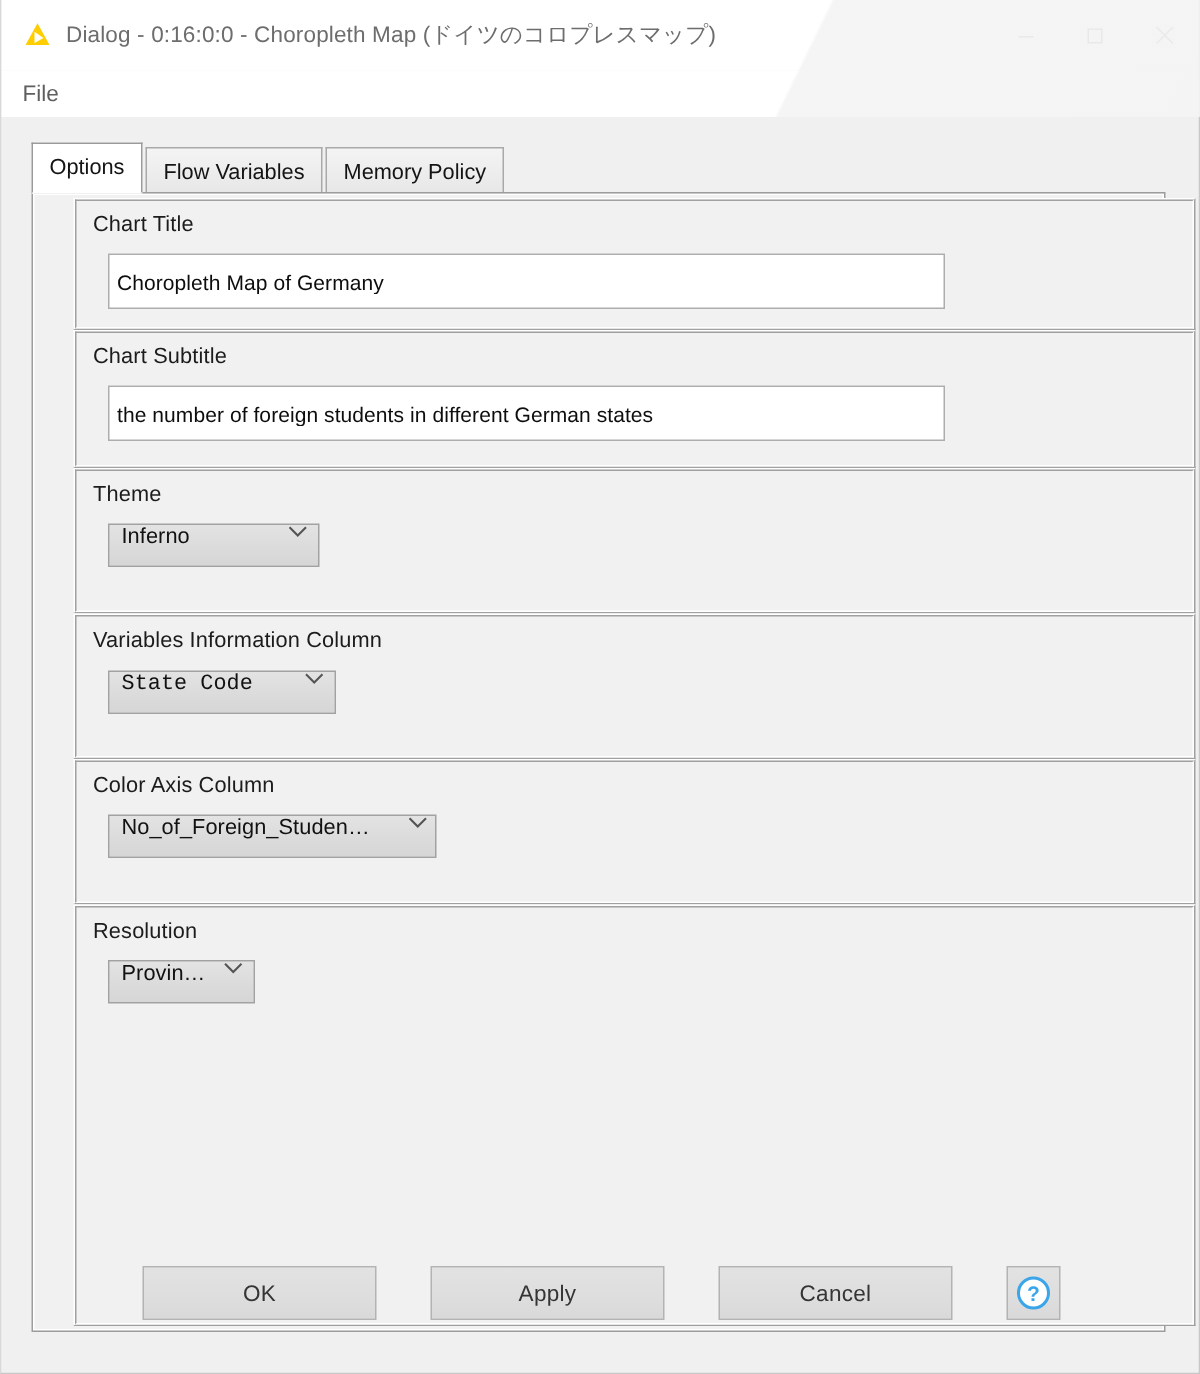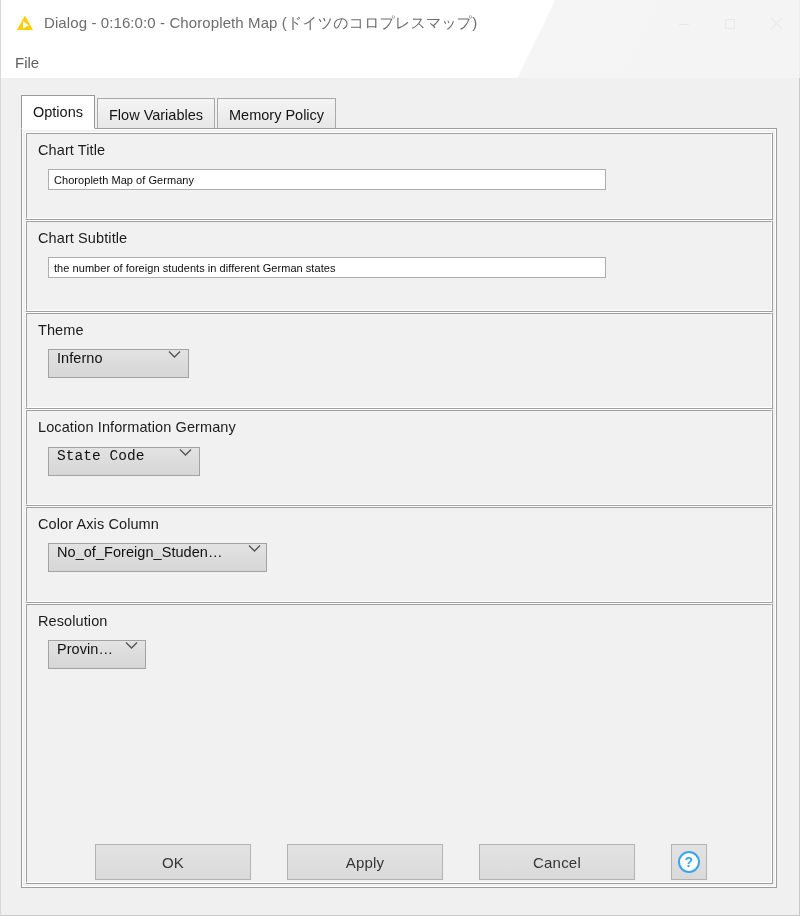--- a/index.html
+++ b/index.html
@@ -145,20 +145,21 @@
     border: 1px solid #9d9d9d;
     box-shadow: inset 0 0 0 1px #ffffff;
     padding: 3px;
   }
   .tabpanel-inner {
     width: 100%;
     height: 100%;
     box-sizing: border-box;
     display: flex;
     flex-direction: column;
+    margin-left: 24px;
   }
 
   
   .group {
     box-sizing: border-box;
     background: #f1f1f1;
     border-top: 1px solid #ffffff;
     border-left: 1px solid #ffffff;
     border-right: 1px solid #a0a0a0;
     border-bottom: 1px solid #a0a0a0;
@@ -188,24 +189,24 @@
   .g-subtitle { height: 92px; }
   .g-theme    { height: 97px; }
   .g-location { height: 97px; }
   .g-color    { height: 97px; }
   .g-region   { height: 95px; }
   .g-resolution { flex: 1 1 auto; }
 
   
   .textfield {
     box-sizing: border-box;
-    height: 21px;
+    height: 37px;
     background: #ffffff;
     border: 1px solid #adadad;
-    font-size: 11px;
+    font-size: 14px;
     color: #0d0d0d;
     padding: 0 5px;
     display: flex;
     align-items: center;
     width: 558px;
     margin-left: 10px;
     font-family: "Liberation Sans", sans-serif;
     outline: none;
     letter-spacing: 0.05px;
   }
@@ -341,21 +342,21 @@
             <span>Inferno</span>
             <span class="chev">
               <svg width="13" height="9" viewBox="0 0 13 9">
                 <polyline points="1,1.5 6.5,7 12,1.5" fill="none" stroke="#555555" stroke-width="1.4"></polyline>
               </svg>
             </span>
           </div>
         </div>
 
         <div class="group g-location">
-          <span class="group-label">Location Information Germany</span>
+          <span class="group-label">Variables Information Column</span>
           <div class="combo combo-location">
             <span>State Code</span>
             <span class="chev">
               <svg width="13" height="9" viewBox="0 0 13 9">
                 <polyline points="1,1.5 6.5,7 12,1.5" fill="none" stroke="#555555" stroke-width="1.4"></polyline>
               </svg>
             </span>
           </div>
         </div>
 

